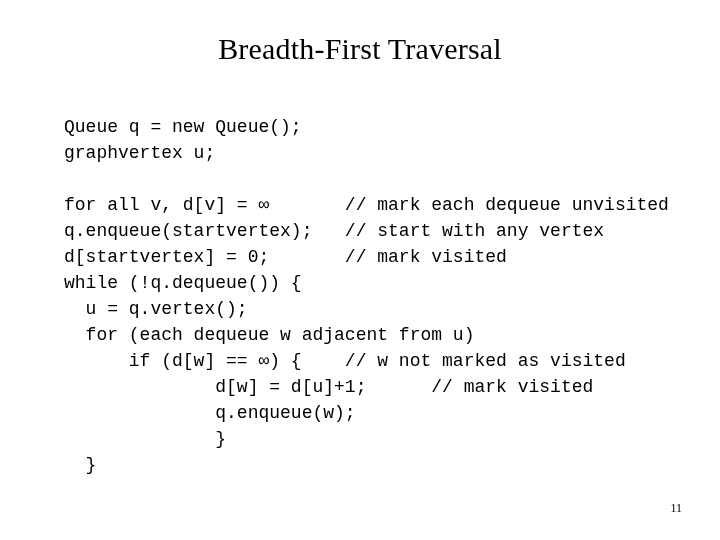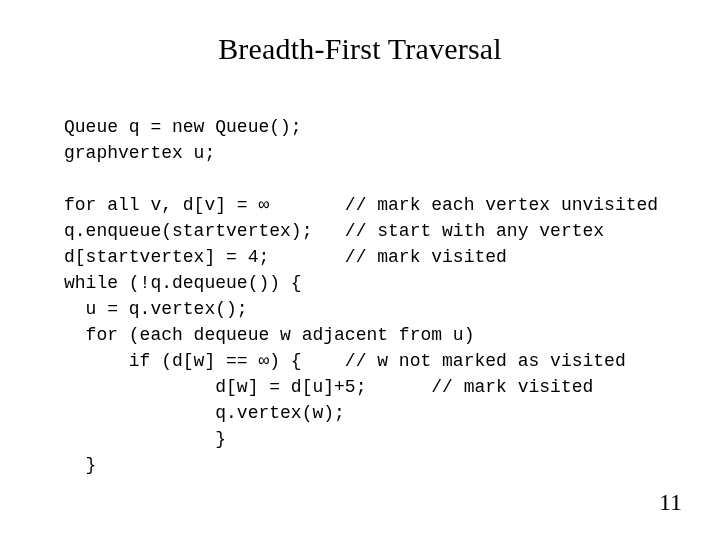--- a/index.html
+++ b/index.html
@@ -35,41 +35,41 @@
     font-family: "Courier New", Courier, monospace;
     font-size: 18px;
     line-height: 26px;
     white-space: pre;
   }
   .pagenum {
     position: absolute;
     bottom: 24px;
     right: 38px;
     font-family: "Times New Roman", Times, serif;
-    font-size: 24px;
+    font-size: 12px;
   }
 </style>
 </head>
 <body>
 
 <div class="slide">
 
   <div class="title">Breadth-First Traversal</div>
 
   <div class="code">
 <span>Queue q = new Queue();</span>
 <span>graphvertex u;</span>
 <span></span>
-<span>for all v, d[v] = ∞       // mark each vertex unvisited</span>
+<span>for all v, d[v] = ∞       // mark each dequeue unvisited</span>
 <span>q.enqueue(startvertex);   // start with any vertex</span>
-<span>d[startvertex] = 4;       // mark visited</span>
+<span>d[startvertex] = 0;       // mark visited</span>
 <span>while (!q.dequeue()) {</span>
 <span>  u = q.vertex();</span>
 <span>  for (each dequeue w adjacent from u)</span>
 <span>      if (d[w] == ∞) {    // w not marked as visited</span>
-<span>              d[w] = d[u]+5;      // mark visited</span>
-<span>              q.vertex(w);</span>
+<span>              d[w] = d[u]+1;      // mark visited</span>
+<span>              q.enqueue(w);</span>
 <span>              }</span>
 <span>  }</span></div>
 
   <div class="pagenum">11</div>
 
 </div>
 
 </body></html>

